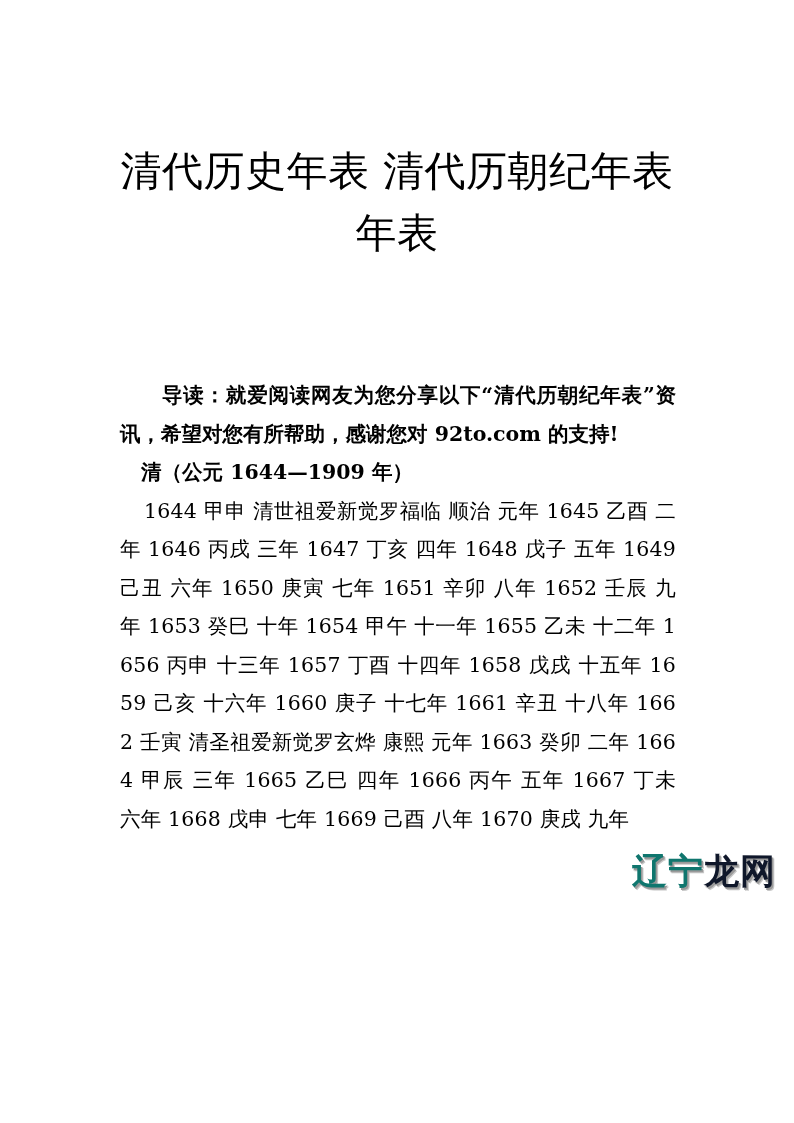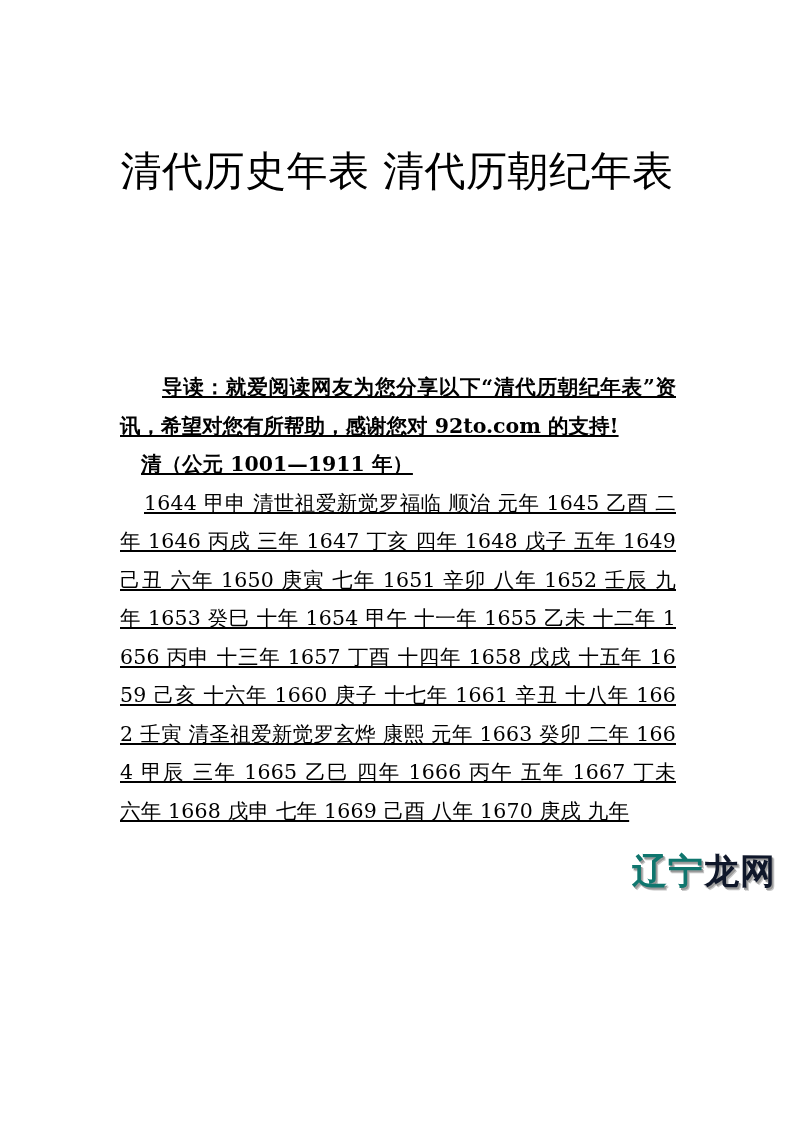--- a/index.html
+++ b/index.html
@@ -30,23 +30,22 @@
     line-height: 62px;
     font-weight: 400;
     letter-spacing: 0.5px;
     color: #000;
   }
 
   
   .body-block {
     position: absolute;
     left: 120px;
-    top: 368px;
+    top: 376px;
     width: 556px;
-    text-decoration: underline;
   }
 
   .para {
     margin: 0;
     font-size: 20.5px;
     line-height: 38.5px;
     text-align: justify;
     text-justify: inter-ideograph;
     color: #000;
     word-break: break-all;
@@ -114,28 +113,29 @@
        2.5px 2.5px 0 #c8c8c8;
   }
 </style>
 </head>
 <body>
 
 <div class="page">
 
   <div class="doc-title">
     <div>清代历史年表 清代历朝纪年表</div>
+    <div>年表</div>
   </div>
 
   <div class="body-block">
 
     <p class="para bold intro">导读：就爱阅读网友为您分享以下“清代历朝纪年表”资讯，希望对您有所帮助，感谢您对 92to.com 的支持!</p>
 
 
-    <p class="para bold sect">清（公元 1001—1911 年）</p>
+    <p class="para bold sect">清（公元 1644—1909 年）</p>
 
     <p class="para main">1644  甲申  清世祖爱新觉罗福临  顺治  元年  1645  乙酉  二年  1646  丙戌  三年  1647  丁亥  四年  1648  戊子  五年  1649  己丑  六年  1650  庚寅  七年  1651  辛卯  八年  1652  壬辰  九年  1653  癸巳  十年  1654  甲午  十一年  1655  乙未  十二年  1656  丙申  十三年  1657  丁酉  十四年  1658  戊戌  十五年  1659  己亥  十六年  1660  庚子  十七年  1661  辛丑  十八年  1662  壬寅  清圣祖爱新觉罗玄烨  康熙  元年  1663  癸卯  二年  1664  甲辰  三年  1665  乙巳  四年  1666  丙午  五年  1667  丁未  六年  1668  戊申  七年  1669  己酉  八年  1670  庚戌  九年</p>
 
   </div>
 
   <div class="page-number">1</div>
 
   <div class="watermark">
     <span class="wm-a">辽宁</span><span class="wm-b">龙网</span>
   </div>

